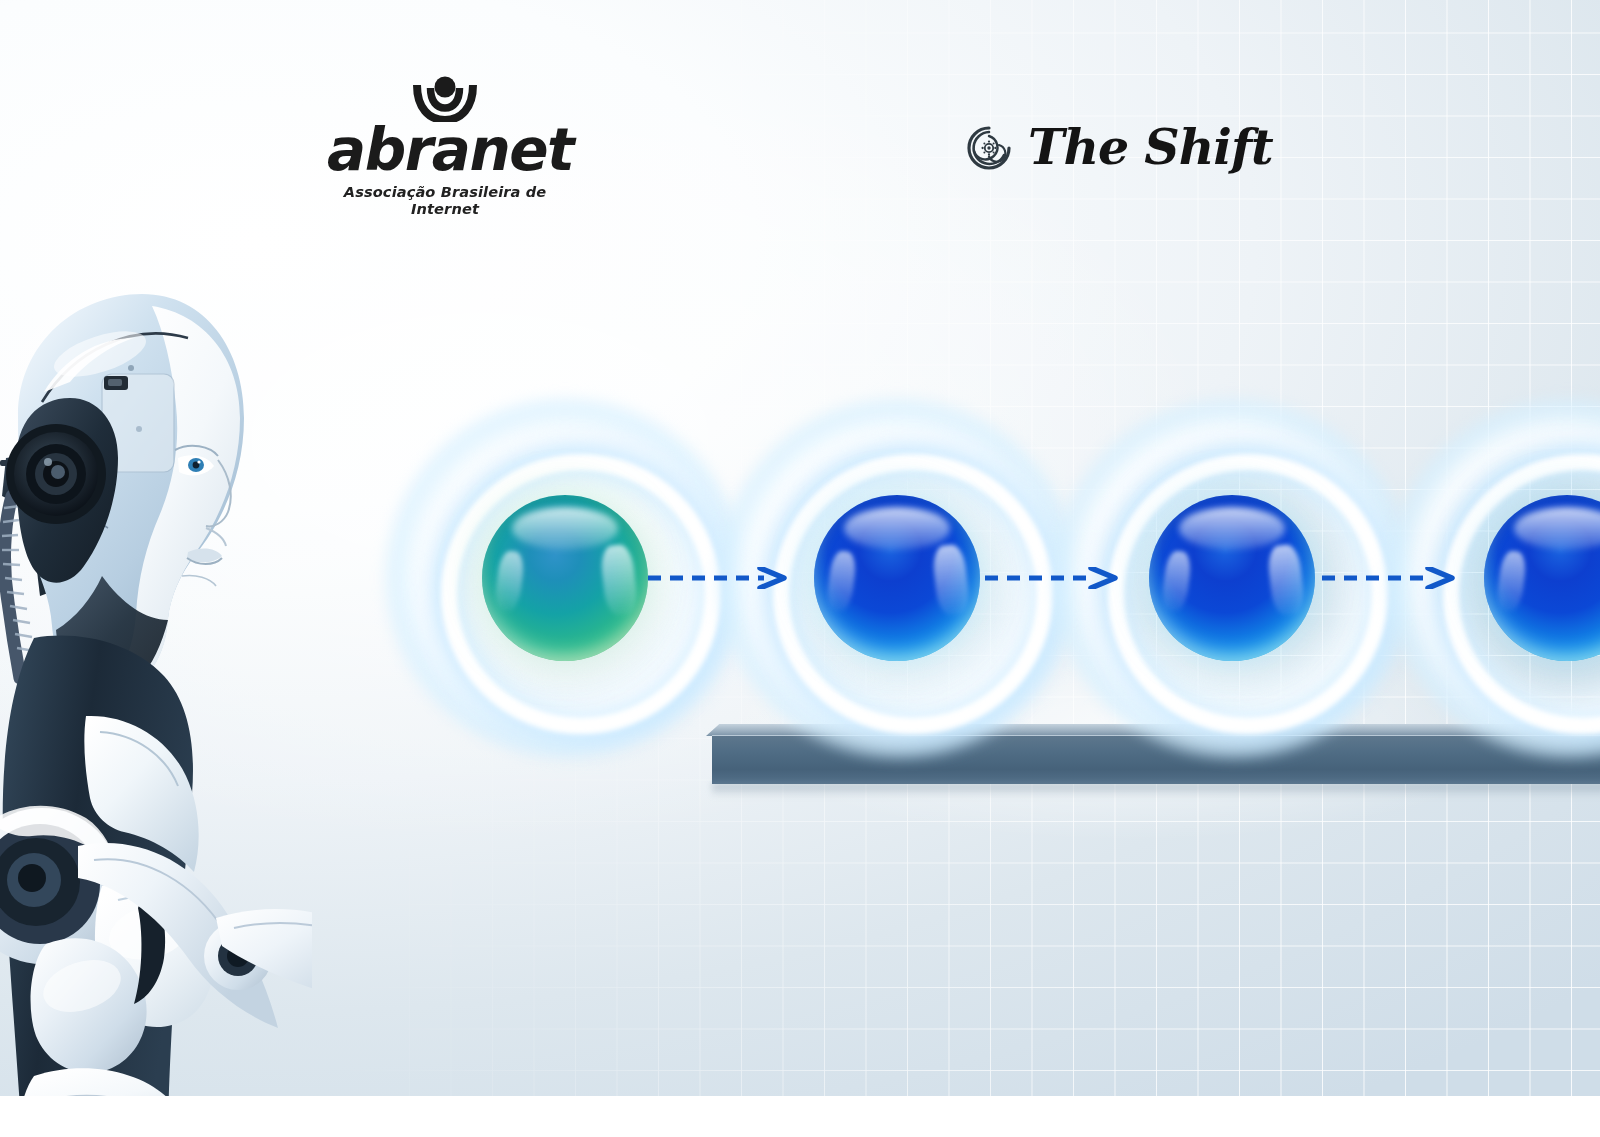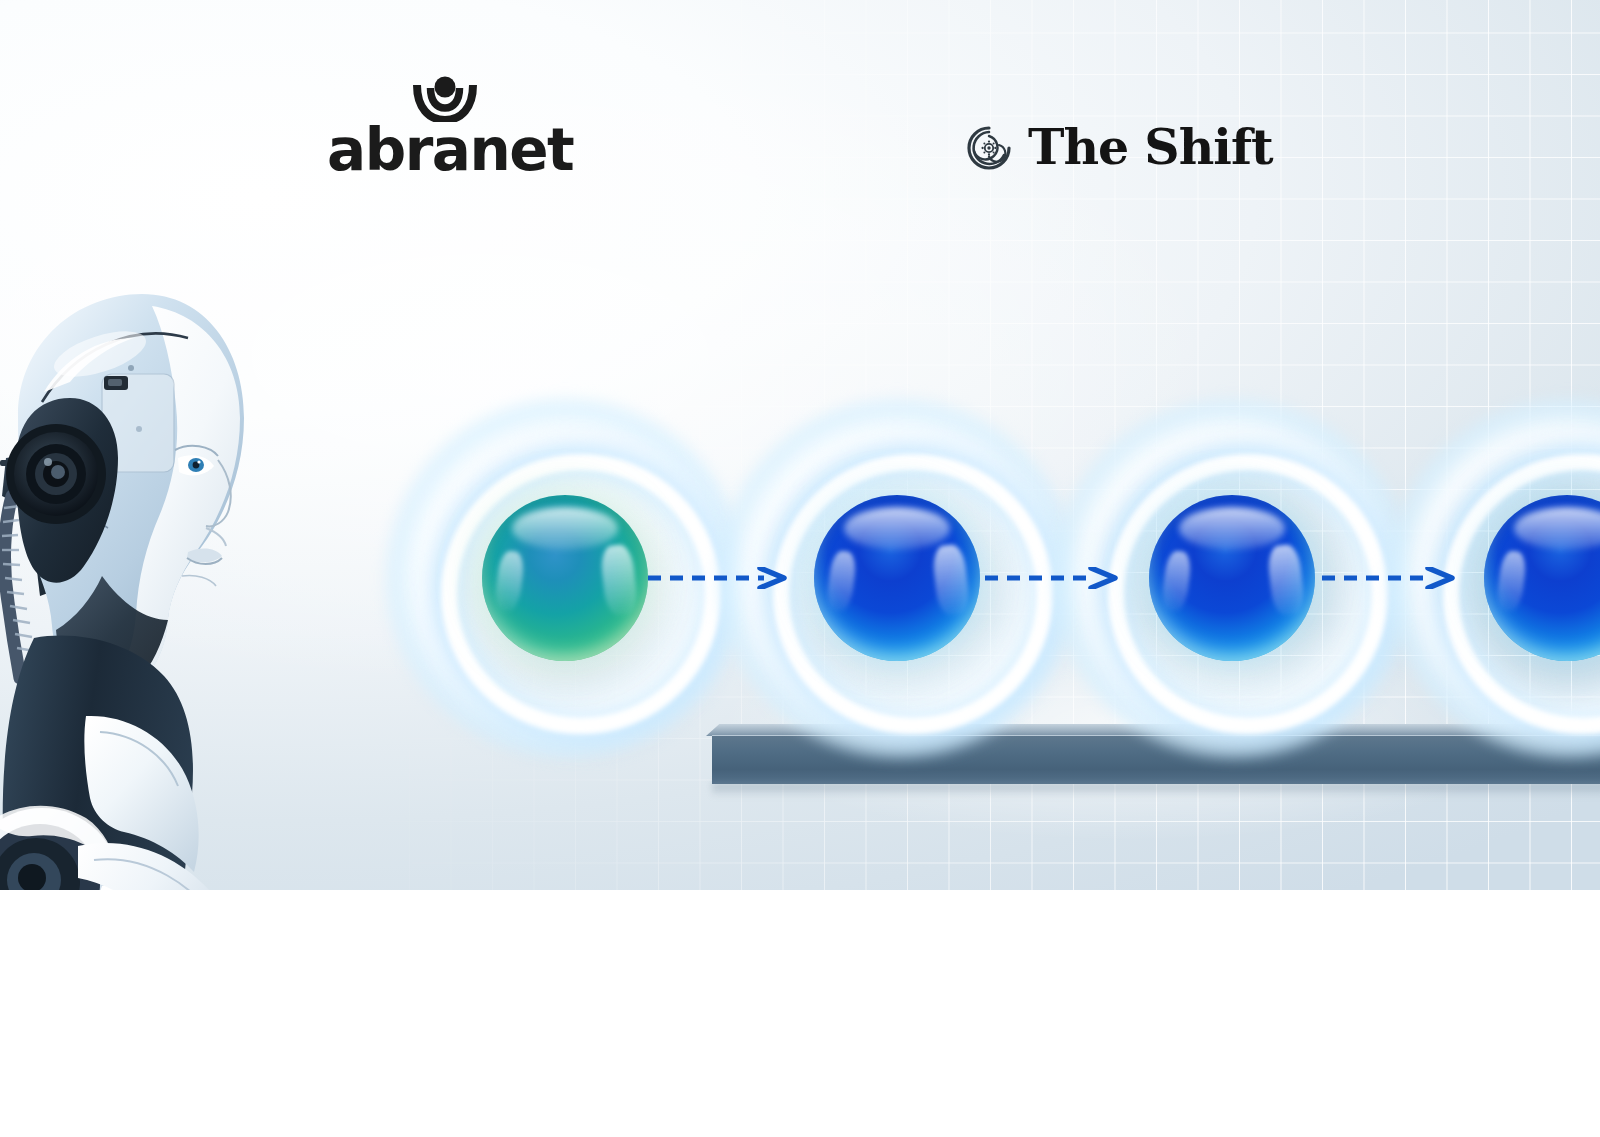--- a/index.html
+++ b/index.html
@@ -4,23 +4,24 @@
 <title>Abranet / The Shift — AI Robot Hero Image</title>
 <style>
   html,body{margin:0;padding:0;}
   body{
     font-family:"Liberation Sans", sans-serif;
     background:#ffffff;
   }
   #stage{
     position:relative;
     width:1600px;
-    height:890px;
+    height:1096px;
     overflow:hidden;
     background:#5eead4;
+    font-style:italic;
   }
 
   
   .bg-base{
     position:absolute; inset:0;
     background:
       radial-gradient(120% 95% at 16% 22%, #ffffff 0%, #fbfdfe 26%, #eef3f7 52%, #dde7ee 74%, #cfdde8 100%),
       linear-gradient(100deg, #ffffff 0%, #f7fafc 30%, #e6eef4 58%, #cfdde8 82%, #c3d4e2 100%);
   }
   .bg-grid{
@@ -490,20 +491,21 @@
     </svg>
   </div>
 
   <div class="logo-abranet">
     <svg class="abranet-mark" viewBox="0 0 72 48">
       <circle cx="36" cy="13" r="10.5" fill="#1b1b1b"></circle>
       <path d="M8 11 C8 34 20 46 36 46 C52 46 64 34 64 11" fill="none" stroke="#1b1b1b" stroke-width="8" stroke-linecap="butt"></path>
       <path d="M21.5 14 C21.5 27 27.5 34 36 34 C44.5 34 50.5 27 50.5 14" fill="none" stroke="#1b1b1b" stroke-width="7.5" stroke-linecap="butt"></path>
     </svg>
     <div class="abranet-word">abranet</div>
+    <div class="abranet-sub">Associação Brasileira de Internet</div>
   </div>
 
   <div class="logo-theshift">
     <svg class="shift-mark" viewBox="0 0 46 46">
       <g fill="none" stroke="#2f3a42" stroke-linecap="round">
         <path d="M23 3 A20 20 0 1 0 43 23" stroke-width="3.2"></path>
         <path d="M38 30 A16 16 0 1 1 23 7" stroke-width="2.6"></path>
         <path d="M8 26 A12 12 0 1 0 23 11" stroke-width="2.4"></path>
         <path d="M33 20 A8.5 8.5 0 1 1 23 31.5" stroke-width="2.2"></path>
       </g>

